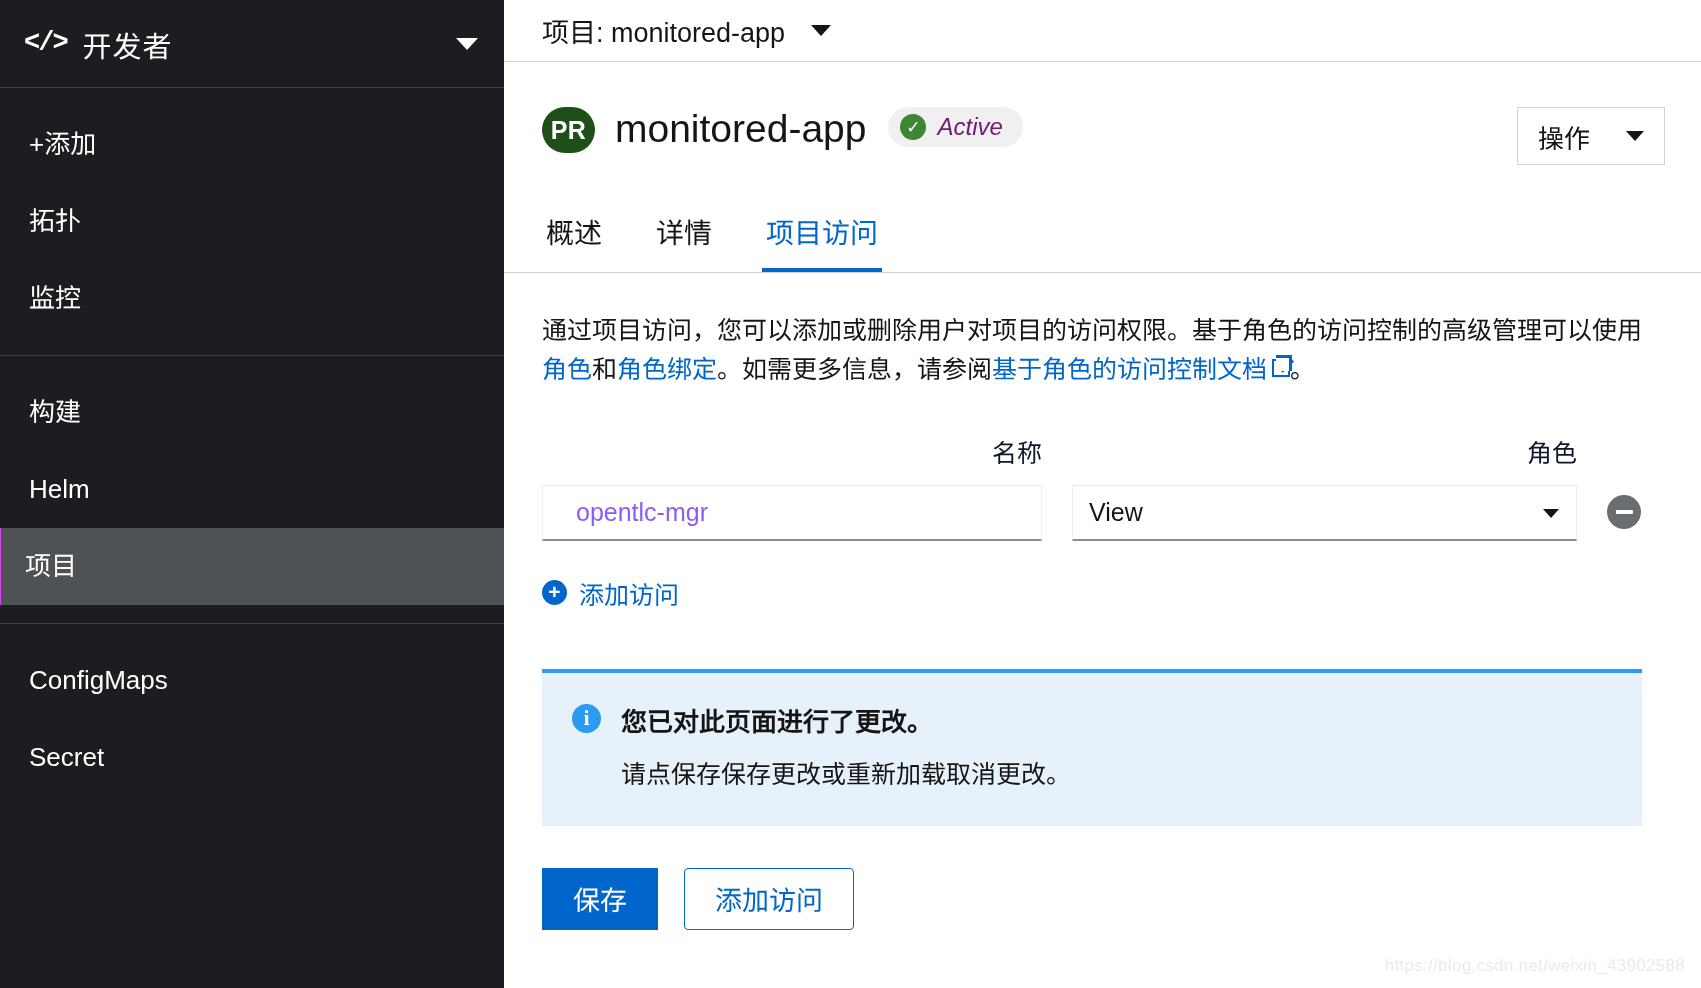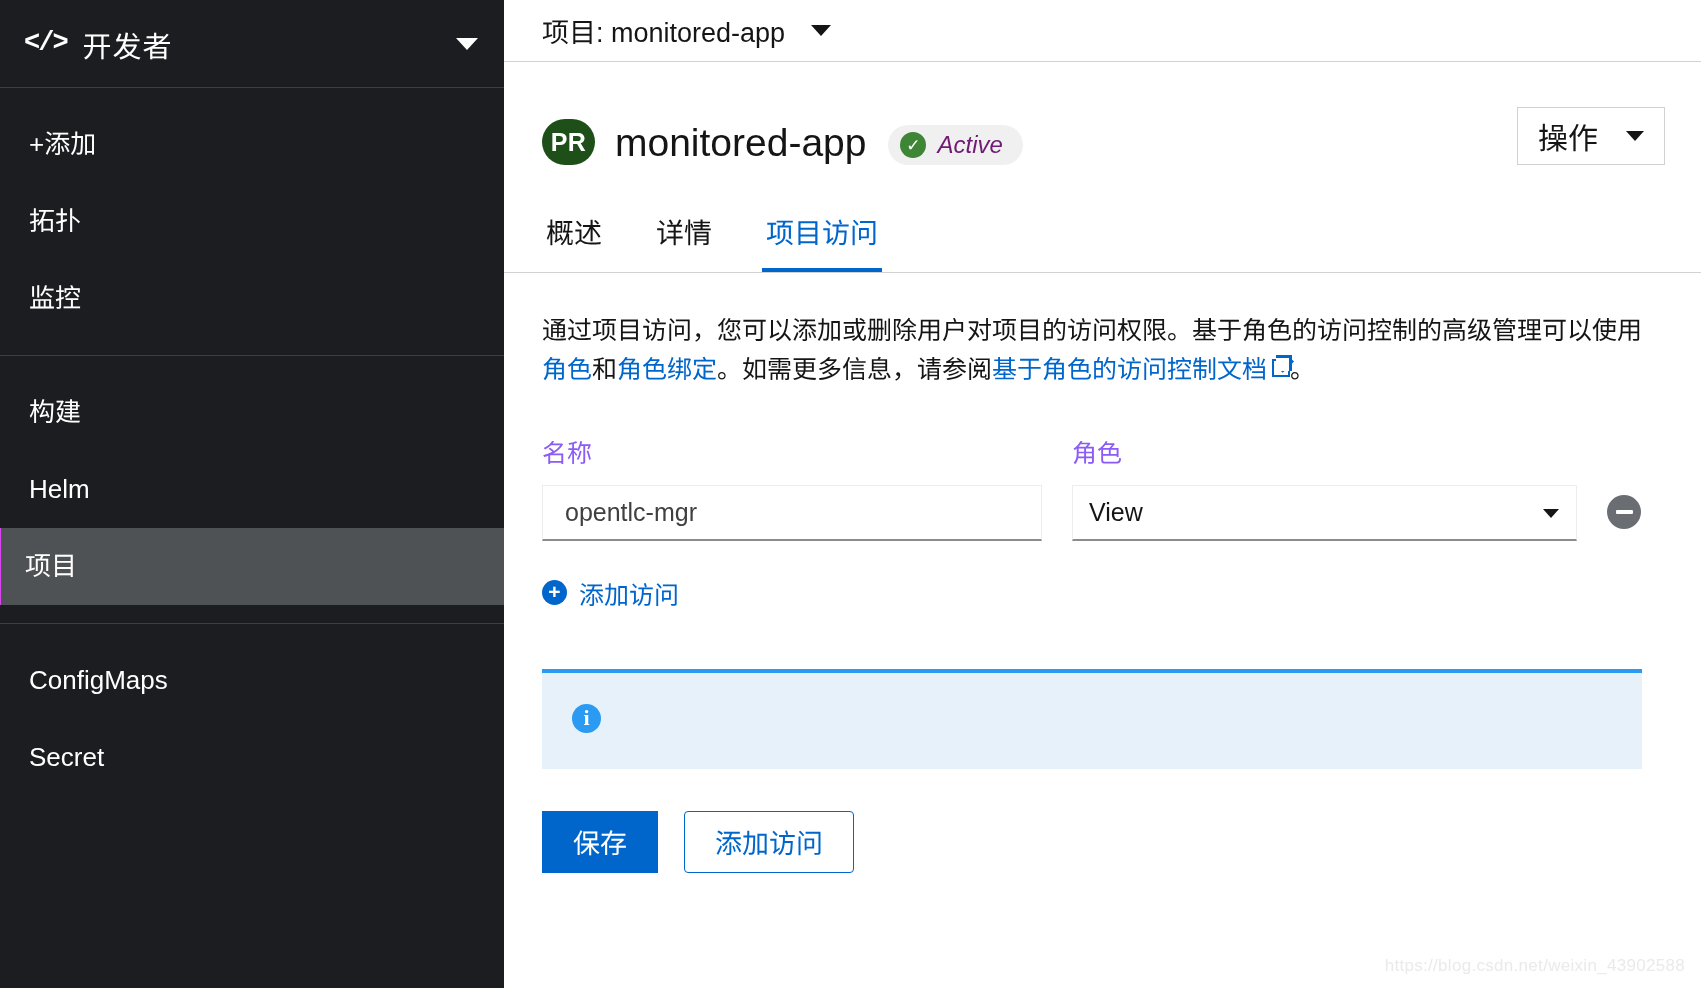--- a/index.html
+++ b/index.html
@@ -92,21 +92,21 @@
   .proj-bar-caret {
     width: 0; height: 0;
     border-left: 10px solid transparent;
     border-right: 10px solid transparent;
     border-top: 11px solid #151515;
     margin-left: 26px;
   }
 
   .title-row {
     display: flex;
-    align-items: flex-end;
+    align-items: flex-start;
     padding: 45px 36px 0 38px;
   }
   .pr-badge {
     width: 53px; height: 46px;
     border-radius: 26px;
     background: #1e4f18;
     color: #ffffff;
     font-size: 25px;
     font-weight: bold;
     display: flex;
@@ -146,21 +146,21 @@
   .title-spacer { flex: 1 1 auto; }
   .actions-btn {
     border: 1px solid #d2d2d2;
     background: #ffffff;
     height: 58px;
     min-width: 148px;
     display: flex;
     align-items: center;
     justify-content: space-between;
     padding: 0 20px;
-    font-size: 30px;
+    font-size: 26px;
     color: #151515;
     cursor: pointer;
     flex: 0 0 auto;
   }
   .actions-caret {
     width: 0; height: 0;
     border-left: 9px solid transparent;
     border-right: 9px solid transparent;
     border-top: 10px solid #151515;
     margin-left: 26px;
@@ -228,33 +228,34 @@
     display: flex;
     align-items: flex-end;
     margin-top: 44px;
   }
   .field-name { width: 500px; flex: 0 0 500px; }
   .field-gap { width: 30px; flex: 0 0 30px; }
   .field-role { width: 505px; flex: 0 0 505px; }
   .field-label {
     display: block;
     font-size: 25px;
-    color: #8b5cf6;
+    color: #0f172a;
     margin-bottom: 16px;
+    text-align: right;
   }
   .text-input {
     width: 100%;
     height: 56px;
     border: 1px solid #ededed;
     border-bottom: 2px solid #8a8d90;
     background: #ffffff;
     font-size: 25px;
     font-family: inherit;
-    color: #404040;
-    padding: 0 22px;
+    color: #8b5cf6;
+    padding: 0 33px;
     outline: none;
   }
   .select-wrap { position: relative; width: 100%; }
   .select-input {
     width: 100%;
     height: 56px;
     border: 1px solid #ededed;
     border-bottom: 2px solid #8a8d90;
     background: #ffffff;
     font-size: 25px;
@@ -460,20 +461,24 @@
         </div>
       </div>
 
       <div class="add-access">
         <span class="plus-icon">+</span>
         <span>添加访问</span>
       </div>
 
       <div class="alert">
         <span class="alert-icon">i</span>
+        <div class="alert-body">
+          <div class="alert-title">您已对此页面进行了更改。</div>
+          <div class="alert-desc">请点保存保存更改或重新加载取消更改。</div>
+        </div>
       </div>
 
       <div class="btn-row">
         <button class="btn btn-primary">保存</button>
         <button class="btn btn-secondary">添加访问</button>
       </div>
 
     </div>
 
     <div class="watermark">https://blog.csdn.net/weixin_43902588</div>

